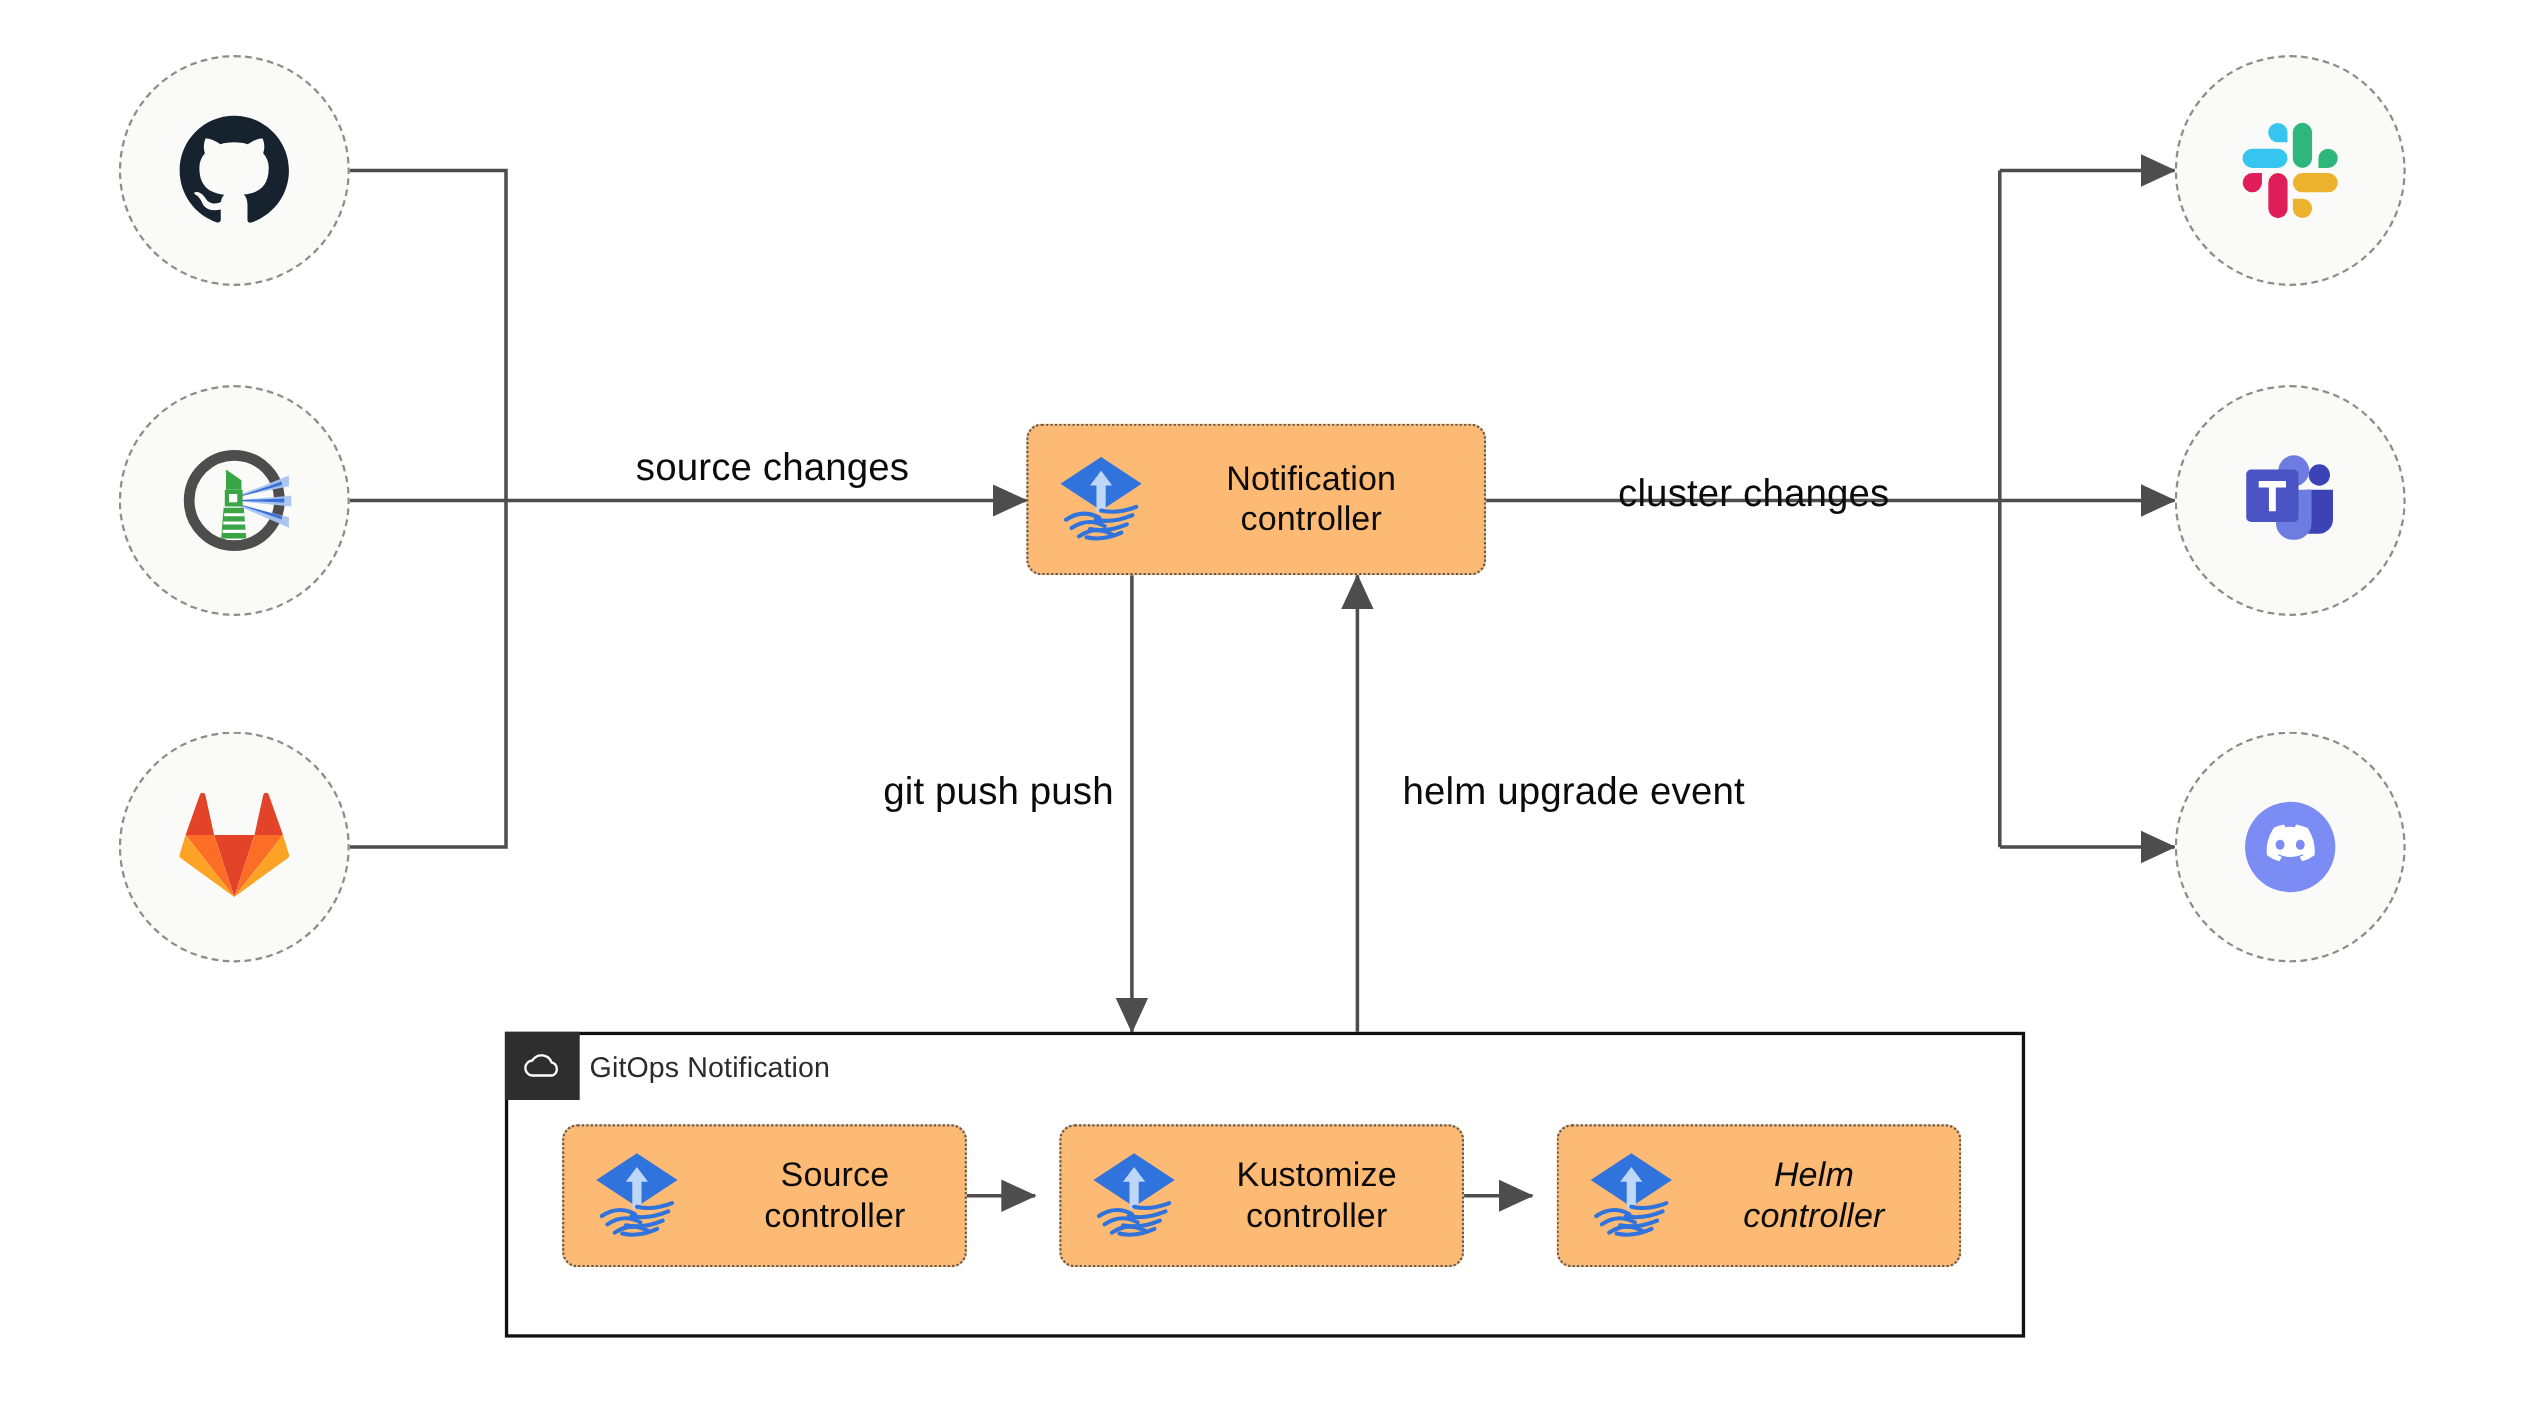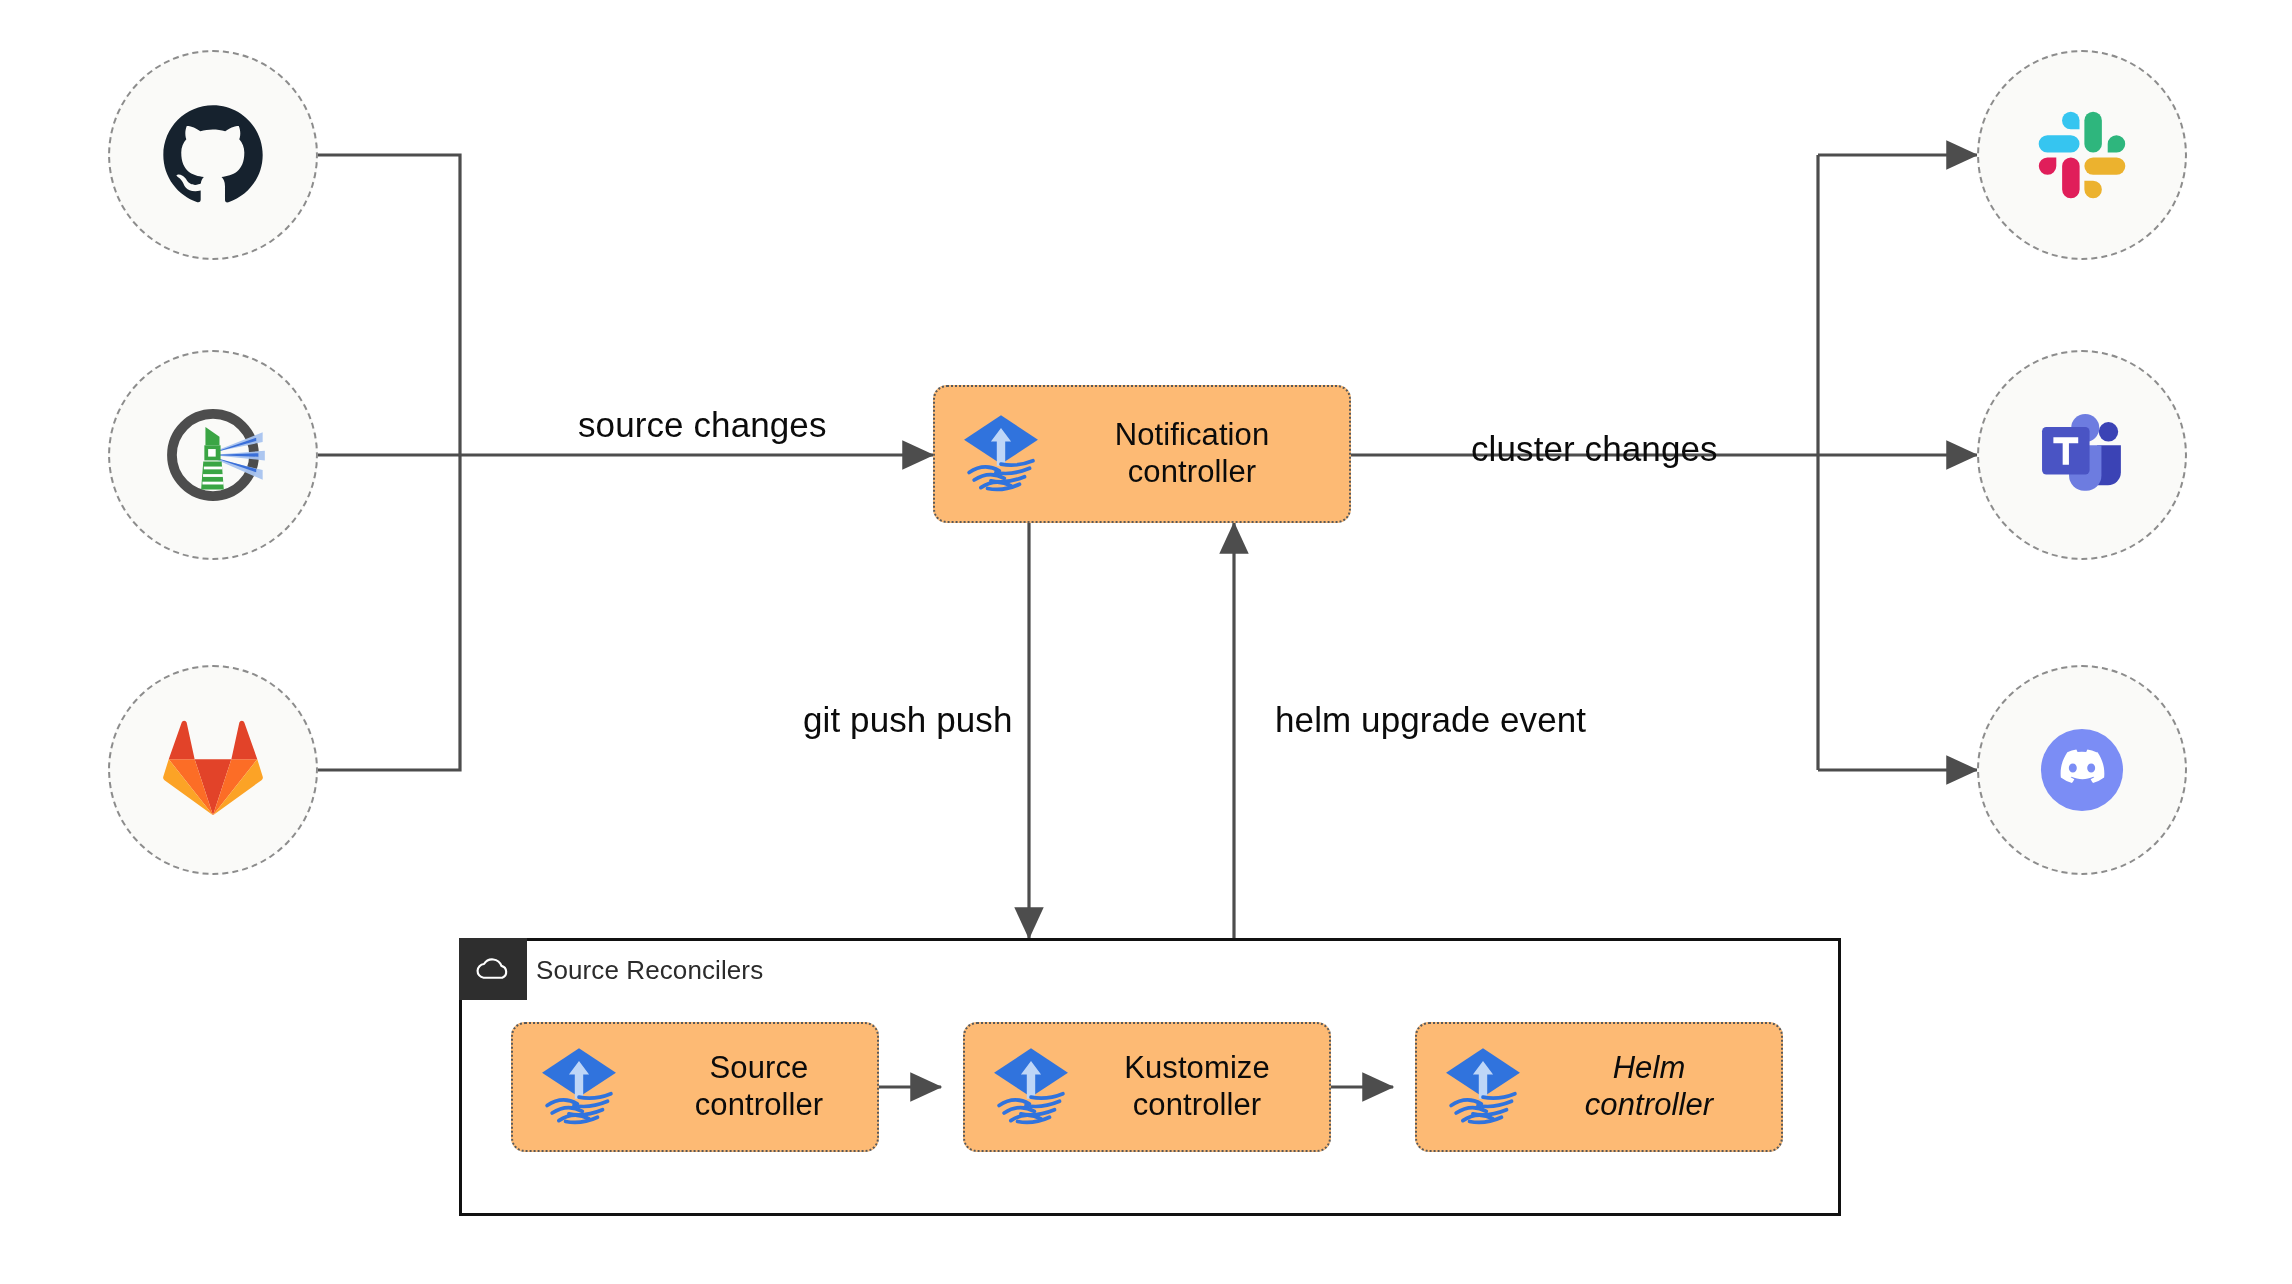--- a/index.html
+++ b/index.html
@@ -247,21 +247,21 @@
     <span class="ctrl-label">Notification
 controller</span>
   </div>
 
   <div id="gitops-container"></div>
   <div id="gitops-badge">
     <svg viewBox="0 0 64 64" xmlns="http://www.w3.org/2000/svg">
       <path d="M17 46 a11 11 0 0 1 .6-21.9 A15.5 15.5 0 0 1 45.5 27 a10 10 0 0 1 1.3 19z" fill="none" stroke="#ffffff" stroke-width="3.4" stroke-linejoin="round"></path>
     </svg>
   </div>
-  <div id="gitops-title">Source Reconcilers</div>
+  <div id="gitops-title">GitOps Notification</div>
 
   <div class="ctrl-box" style="left:511px;top:1022px;width:368px;height:130px;gap:28px;">
     <span class="ctrl-icon">
       <svg viewBox="0 0 100 100" xmlns="http://www.w3.org/2000/svg">
         <path d="M50 4 L94 33 L50 62 L6 33 Z" fill="#3073dd"></path>
         <path d="M50 19 L62 35 H55 V64 H45 V35 H38 Z" fill="#bed6f7"></path>
         <g stroke="#3073dd" stroke-width="4.4" fill="none" stroke-linecap="round">
           <path d="M12 72 Q30 60 48 70"></path>
           <path d="M18 81 Q36 69 54 79"></path>
           <path d="M26 90 Q44 78 62 88"></path>

